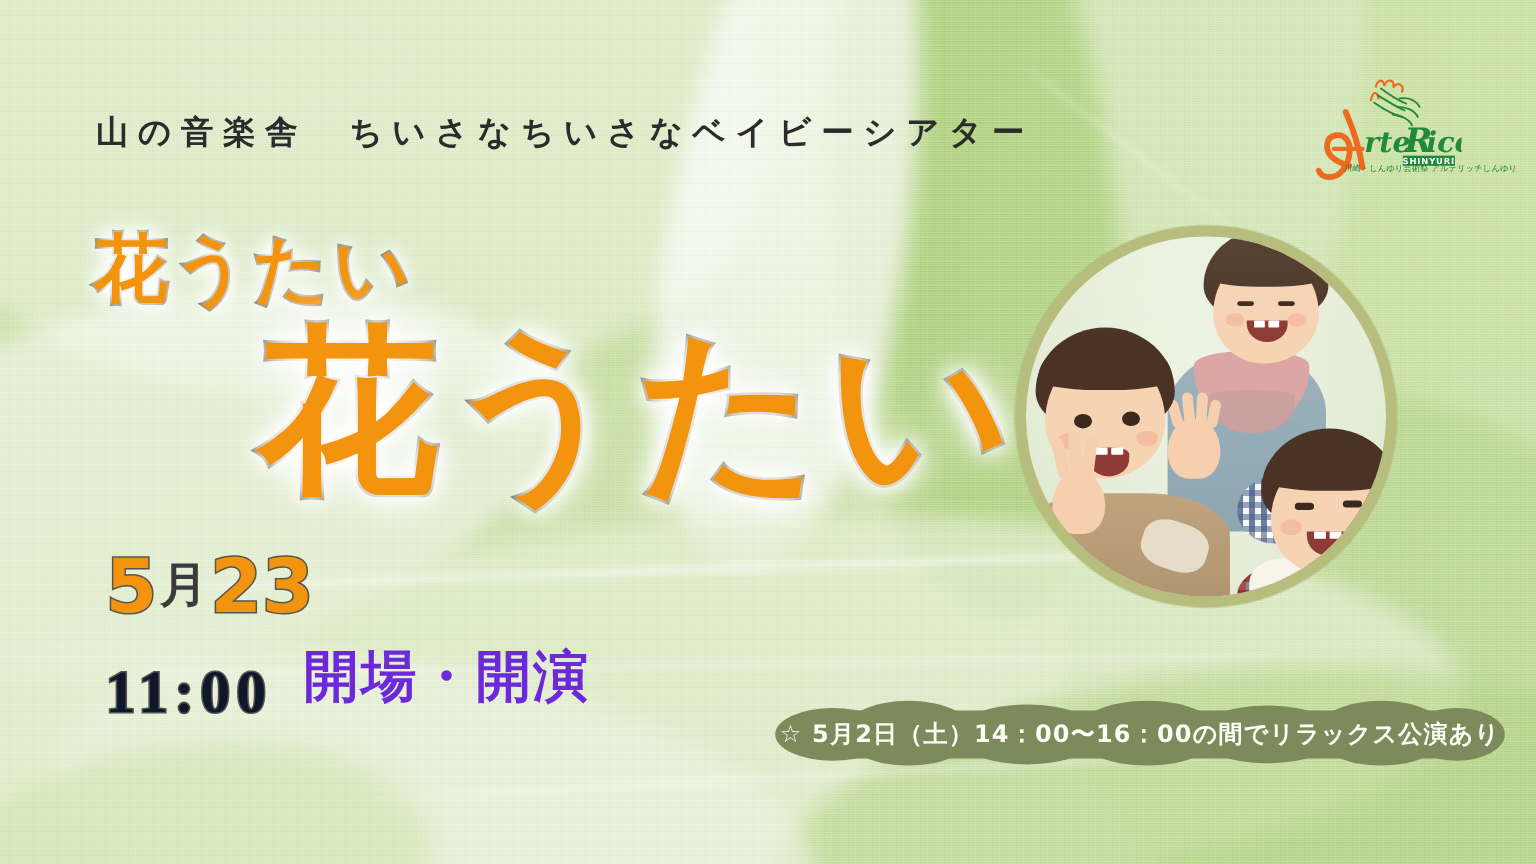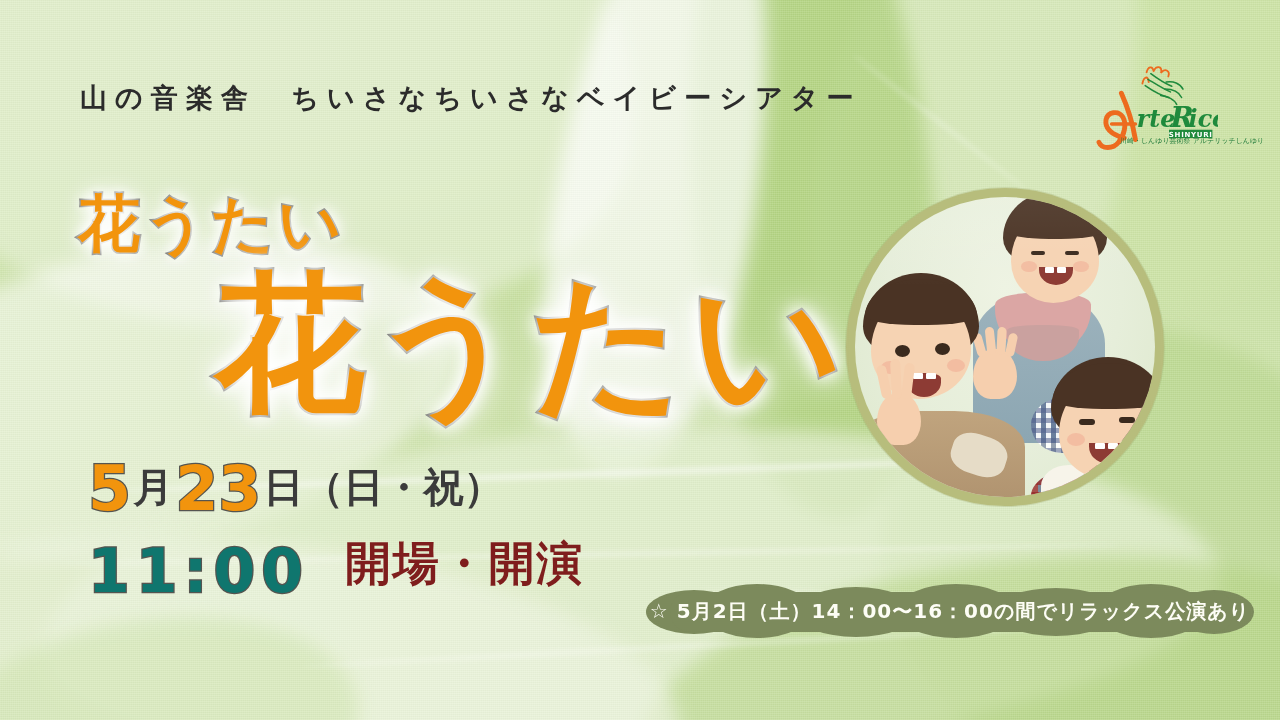--- a/index.html
+++ b/index.html
@@ -65,21 +65,21 @@
     pointer-events:none;
   }
 
   
   .hand {
     font-family:"DejaVu Sans", sans-serif;
     font-weight:700;
   }
 
   #header-line {
-    position:absolute; left:80px; top:80px;
+    position:absolute; left:80px; top:92px;
     font-size:27px;
     letter-spacing:.30em;
     color:#2b2b2b;
     white-space:nowrap;
     font-family:Liberation Mono, monospace;
   }
 
   #subtitle {
     position:absolute; left:78px; top:182px;
     font-size:62px;
@@ -131,31 +131,32 @@
     line-height:.95;
   }
   #date-line .sml { font-size:40px; padding:0 2px 4px; }
 
   #time-line {
     display:flex; align-items:flex-end;
     margin-top:14px;
     white-space:nowrap;
   }
   #time-line .clock {
-    font-size:60px;
+    font-size:50px;
     letter-spacing:.10em;
-    color:#0f766e;
+    color:#0f172a;
     -webkit-text-stroke:2.5px #555550;
     paint-order:stroke fill;
     line-height:1;
+    font-family:Liberation Serif, serif;
   }
   #time-line .openlabel {
     font-size:46px;
-    color:#7f1d1d;
-    margin-left:36px;
+    color:#6d28d9;
+    margin-left:26px;
     padding-bottom:6px;
     letter-spacing:.04em;
   }
 
   
   #photo-frame {
     position:absolute; left:846px; top:188px;
     width:318px; height:318px;
     border-radius:50%;
     background:#b7bd7c;
@@ -293,21 +294,20 @@
   <div id="maintitle" class="hand">花うたい</div>
 
   <div id="date-block">
 
 
     <div id="date-line" class="hand">
       <span class="big">5</span>
       <span class="sml">月</span>
       <span class="big">2</span>
       <span class="big">3</span>
-      <span class="sml">日（日・祝）</span>
     </div>
 
     <div id="time-line" class="hand">
       <span class="clock">11:00</span>
       <span class="openlabel">開場・開演</span>
     </div>
   </div>
 
   <div id="photo-frame">
     <div id="photo-inner">

